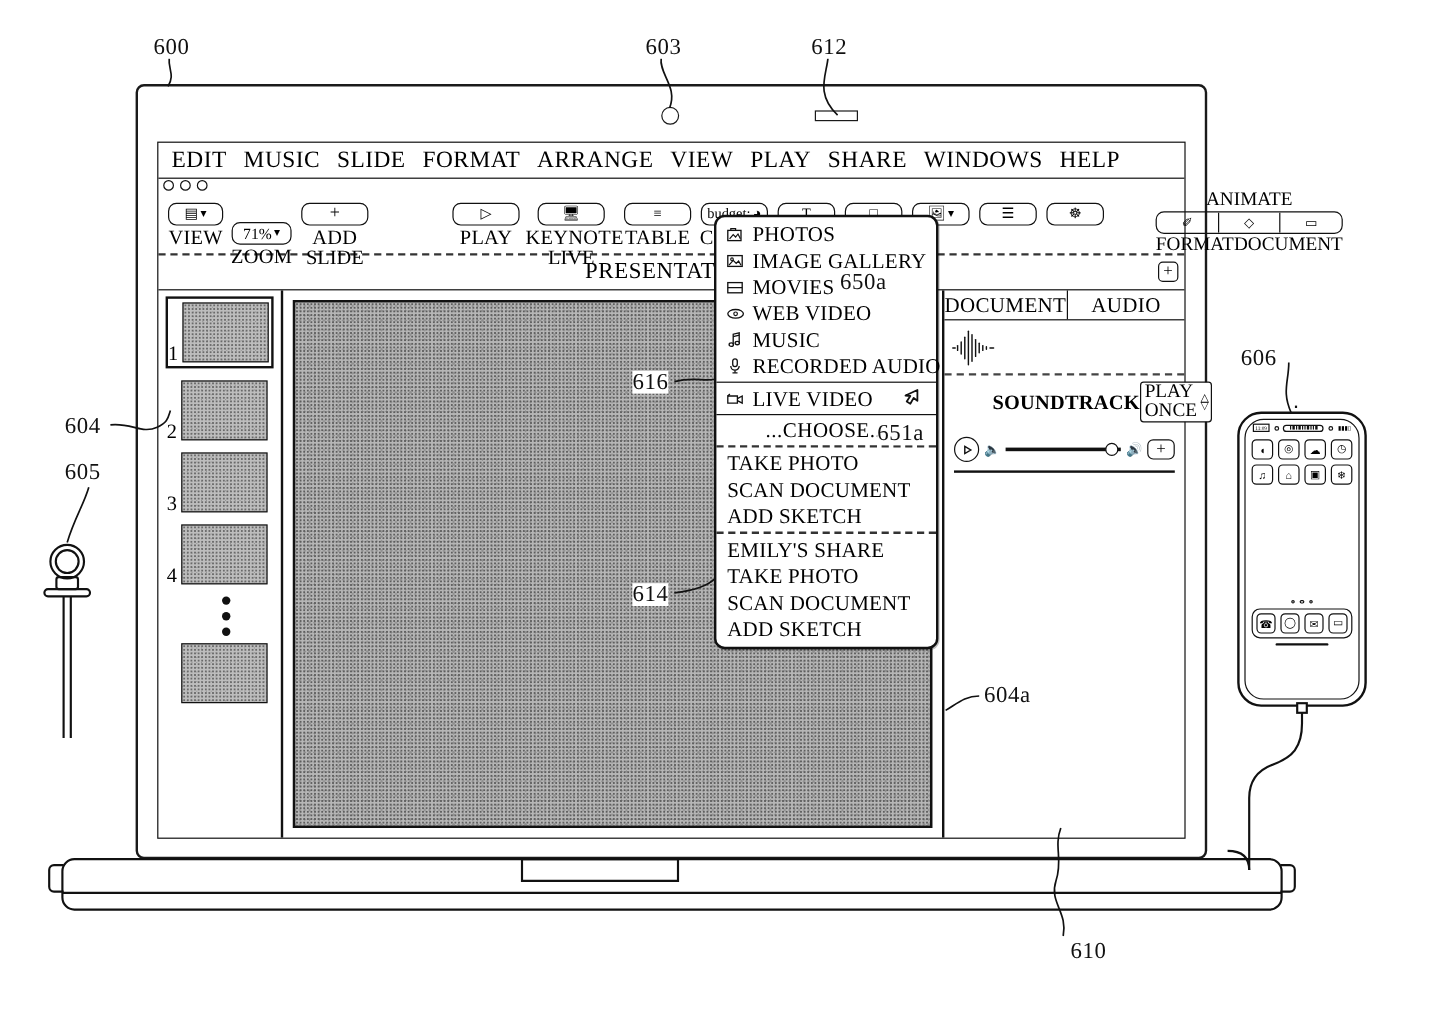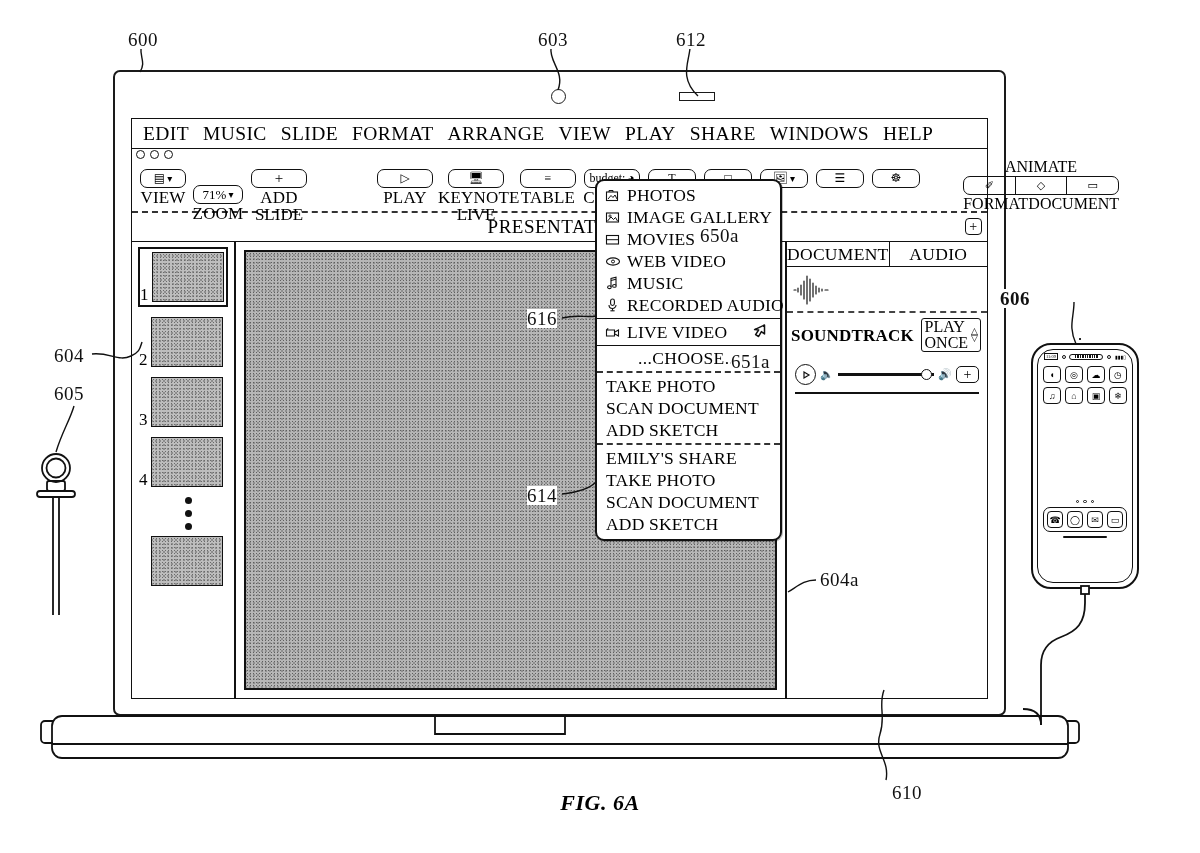--- a/index.html
+++ b/index.html
@@ -327,20 +327,21 @@
     line-height: 16px;
     padding: 1px 4px;
     background: #fff;
     white-space: nowrap;
   }
 
   .soundtrack-row {
     display: flex;
     align-items: center;
     padding: 5px 6px 4px 4px;
+    margin-left: 36px;
   }
   .st-label {
     font-weight: bold;
     font-size: 17px;
     letter-spacing: .2px;
     flex: 1;
     line-height: 17px;
   }
   .st-select {
     border: 1.5px solid #111;
@@ -1029,23 +1030,22 @@
 
       <path d="M886 780 C890 760 874 752 880 734 C886 716 878 706 884 690"></path>
     </g>
   </svg>
 
   <div class="callout" style="left:128px;top:30px;">600</div>
   <div class="callout" style="left:538px;top:30px;">603</div>
   <div class="callout" style="left:676px;top:30px;">612</div>
   <div class="callout" style="left:54px;top:346px;">604</div>
   <div class="callout" style="left:54px;top:384px;">605</div>
-  <div class="callout" style="left:1000px;top:289px;font-weight:bold;">606</div>
+  <div class="callout" style="left:1034px;top:289px;">606</div>
   <div class="callout" style="left:700px;top:226px;z-index:60;">650a</div>
   <div class="callout" style="left:527px;top:309px;">616</div>
   <div class="callout" style="left:731px;top:352px;z-index:60;">651a</div>
   <div class="callout" style="left:527px;top:486px;">614</div>
   <div class="callout" style="left:820px;top:570px;text-align:center;">604a</div>
   <div class="callout" style="left:892px;top:783px;">610</div>
 
-  <div class="caption">FIG. 6A</div>
 
 </div>
 
 </body></html>

